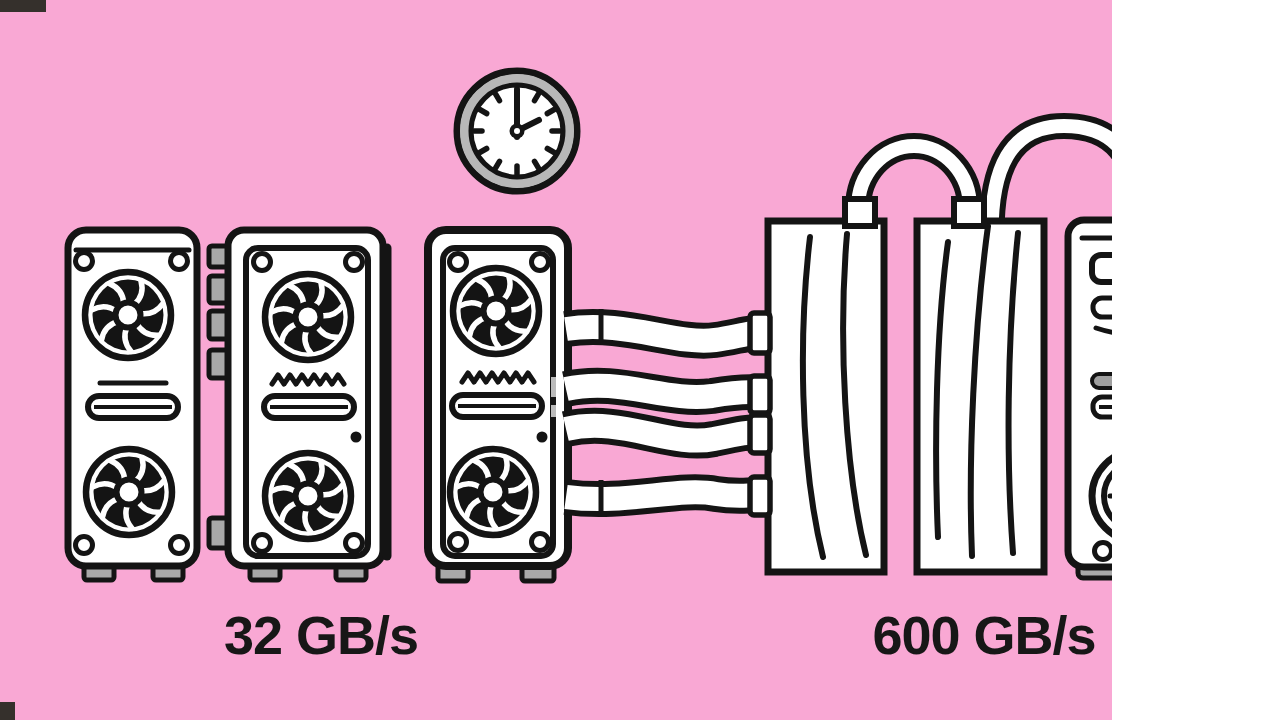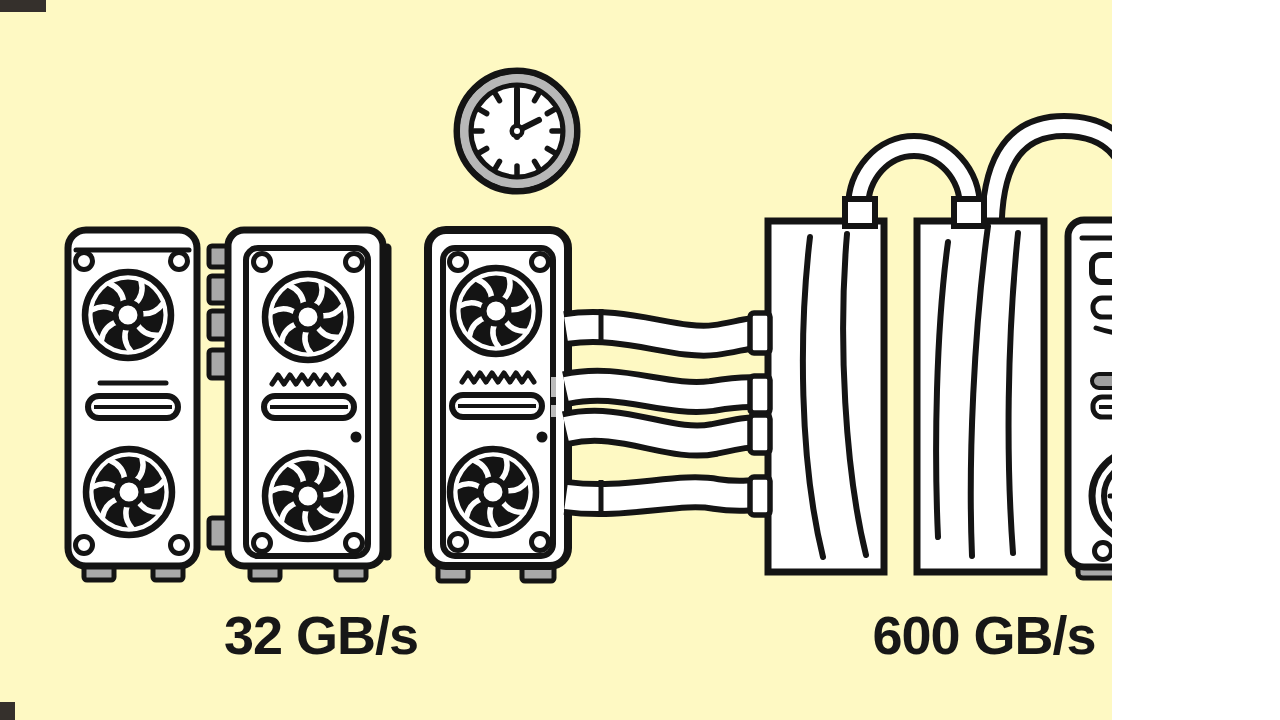--- a/index.html
+++ b/index.html
@@ -1,20 +1,20 @@
 <!DOCTYPE html>
 <html><head>
 <meta charset="utf-8">
 <style>
   html,body{margin:0;padding:0;}
   body{font-family:"Liberation Sans",sans-serif;}
   .stage{
     position:relative;
     width:1112px;height:720px;
-    background:#fef9c3;
+    background:#f9a8d4;
     overflow:hidden;
   }
   svg{display:block;}
   .label{
     font-family:"Liberation Sans",sans-serif;
     font-weight:bold;
     font-size:54px;
     fill:#171717;
     text-anchor:middle;
     letter-spacing:-1px;

